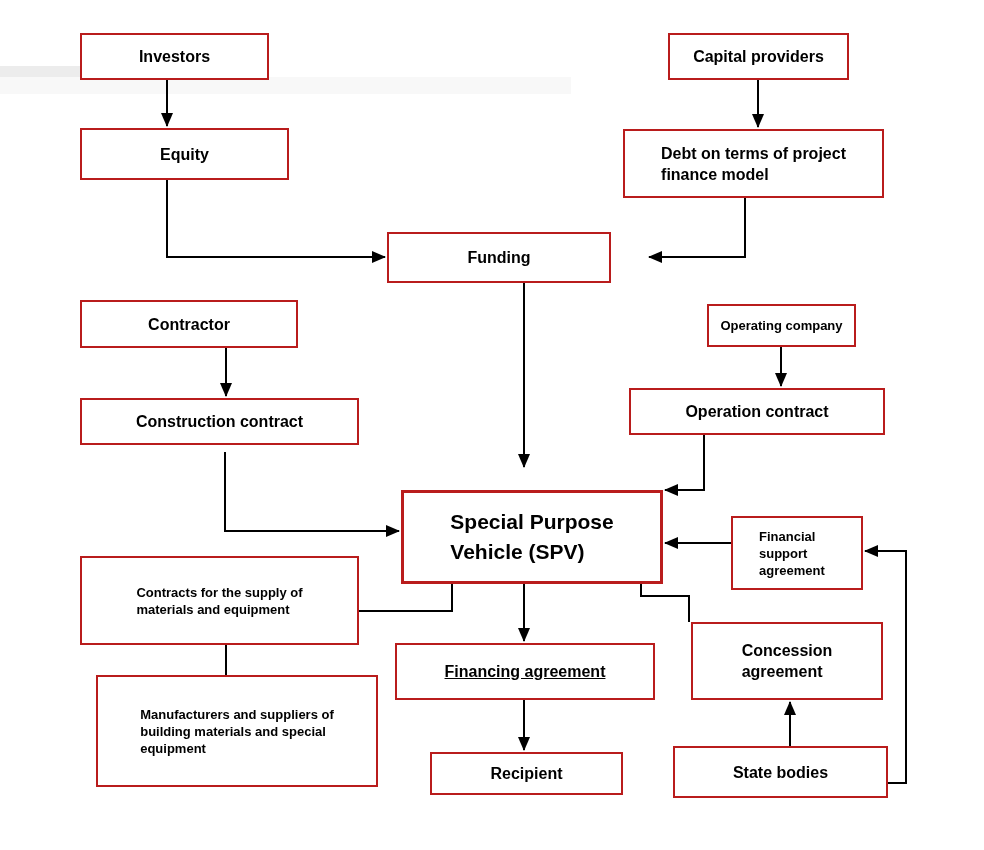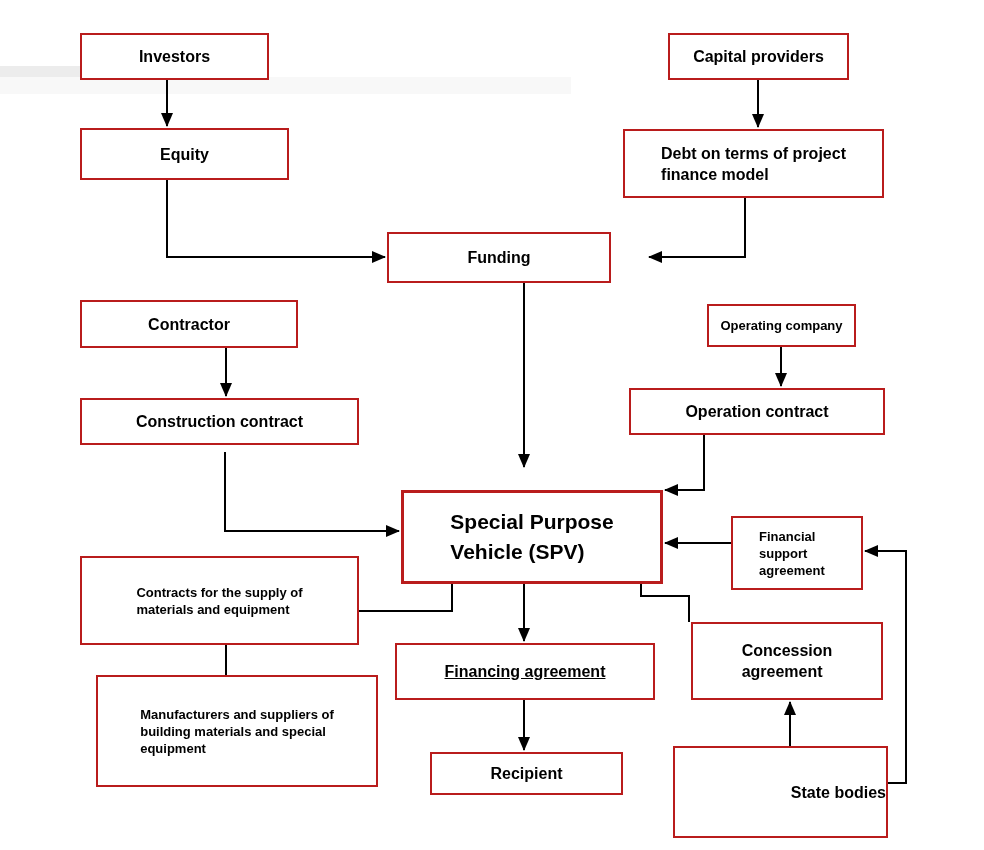--- a/index.html
+++ b/index.html
@@ -32,21 +32,21 @@
   #node-construction-contract{left:80px;top:398px;width:279px;height:47px;}
   #node-operating-company{left:707px;top:304px;width:149px;height:43px;}
   #node-operation-contract{left:629px;top:388px;width:256px;height:47px;}
   #node-spv{left:401px;top:490px;width:262px;height:94px;}
   #node-financial-support{left:731px;top:516px;width:132px;height:74px;justify-content:flex-start;padding-left:26px;}
   #node-contracts-supply{left:80px;top:556px;width:279px;height:89px;}
   #node-manufacturers{left:80px;top:675px;width:282px;height:112px;margin-left:16px;}
   #node-financing-agreement{left:395px;top:643px;width:260px;height:57px;text-decoration:underline;}
   #node-concession-agreement{left:691px;top:622px;width:192px;height:78px;}
   #node-recipient{left:430px;top:752px;width:193px;height:43px;}
-  #node-state-bodies{left:673px;top:746px;width:215px;height:92px;justify-content:flex-end;}
+  #node-state-bodies{left:673px;top:746px;width:215px;height:52px;}
 </style>
 </head>
 <body>
 
 <div class="stage">
 
   <div id="artifact-a" class="artifact"></div>
   <div id="artifact-b" class="artifact"></div>
 
   <svg class="connectors" width="984" height="850" viewBox="0 0 984 850">

